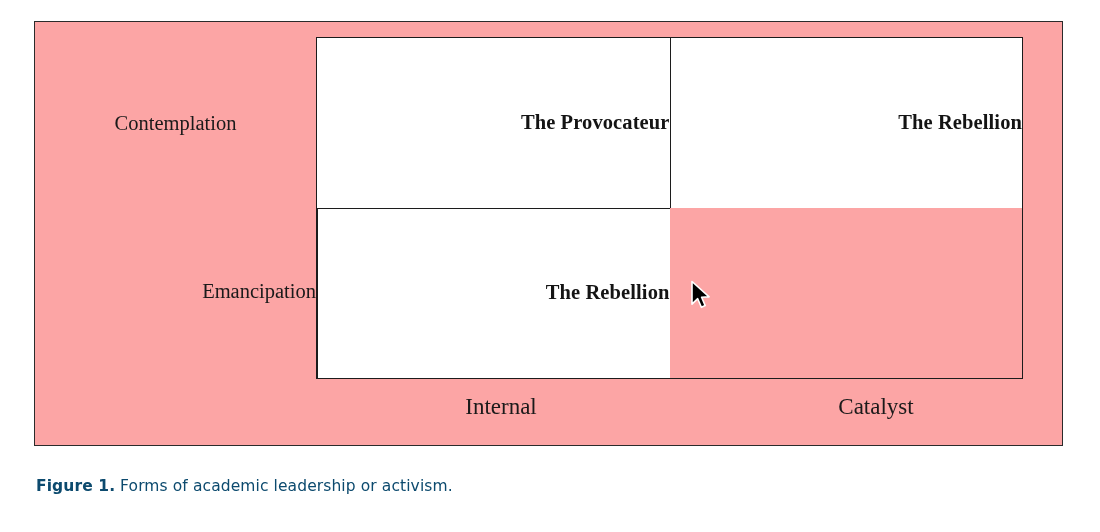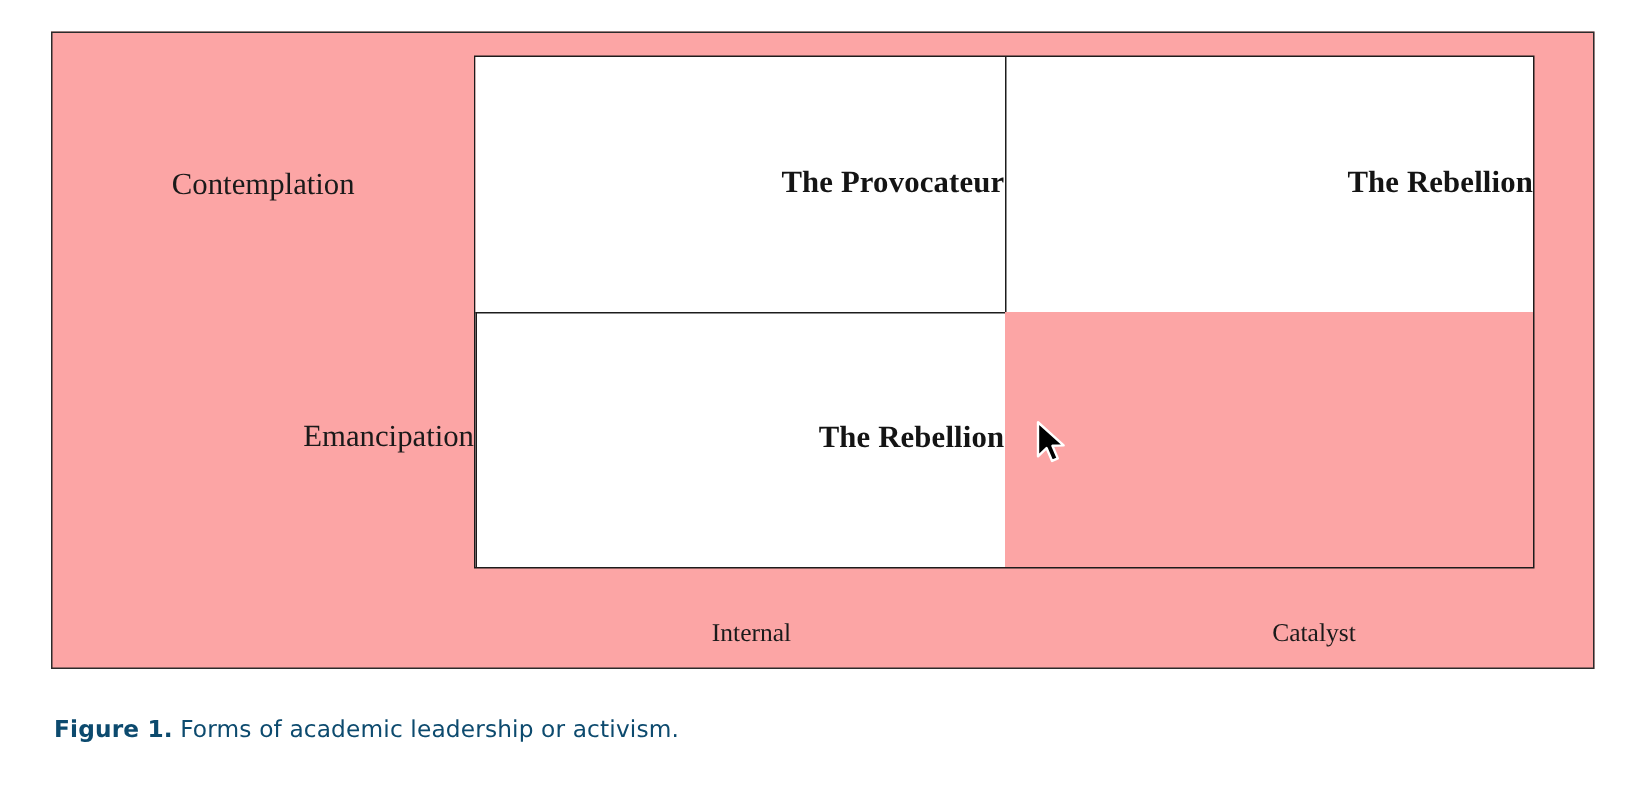--- a/index.html
+++ b/index.html
@@ -40,25 +40,25 @@
     color: #1a1a1a;
     line-height: 1;
     white-space: nowrap;
   }
   #row-label-contemplation { top: 91px; }
   #row-label-emancipation  { top: 259px; text-align: right; }
 
   
   .col-label {
     position: absolute;
-    top: 391px;
+    top: 373px;
     width: 334px;
     text-align: center;
     font-family: "Liberation Serif", serif;
-    font-size: 17px;
+    font-size: 23px;
     font-weight: 400;
     color: #1a1a1a;
     line-height: 1;
     white-space: nowrap;
   }
   #col-label-internal { left: 299px; }   
   #col-label-external { left: 674px; }   
 
   
   #quadrant-grid {

